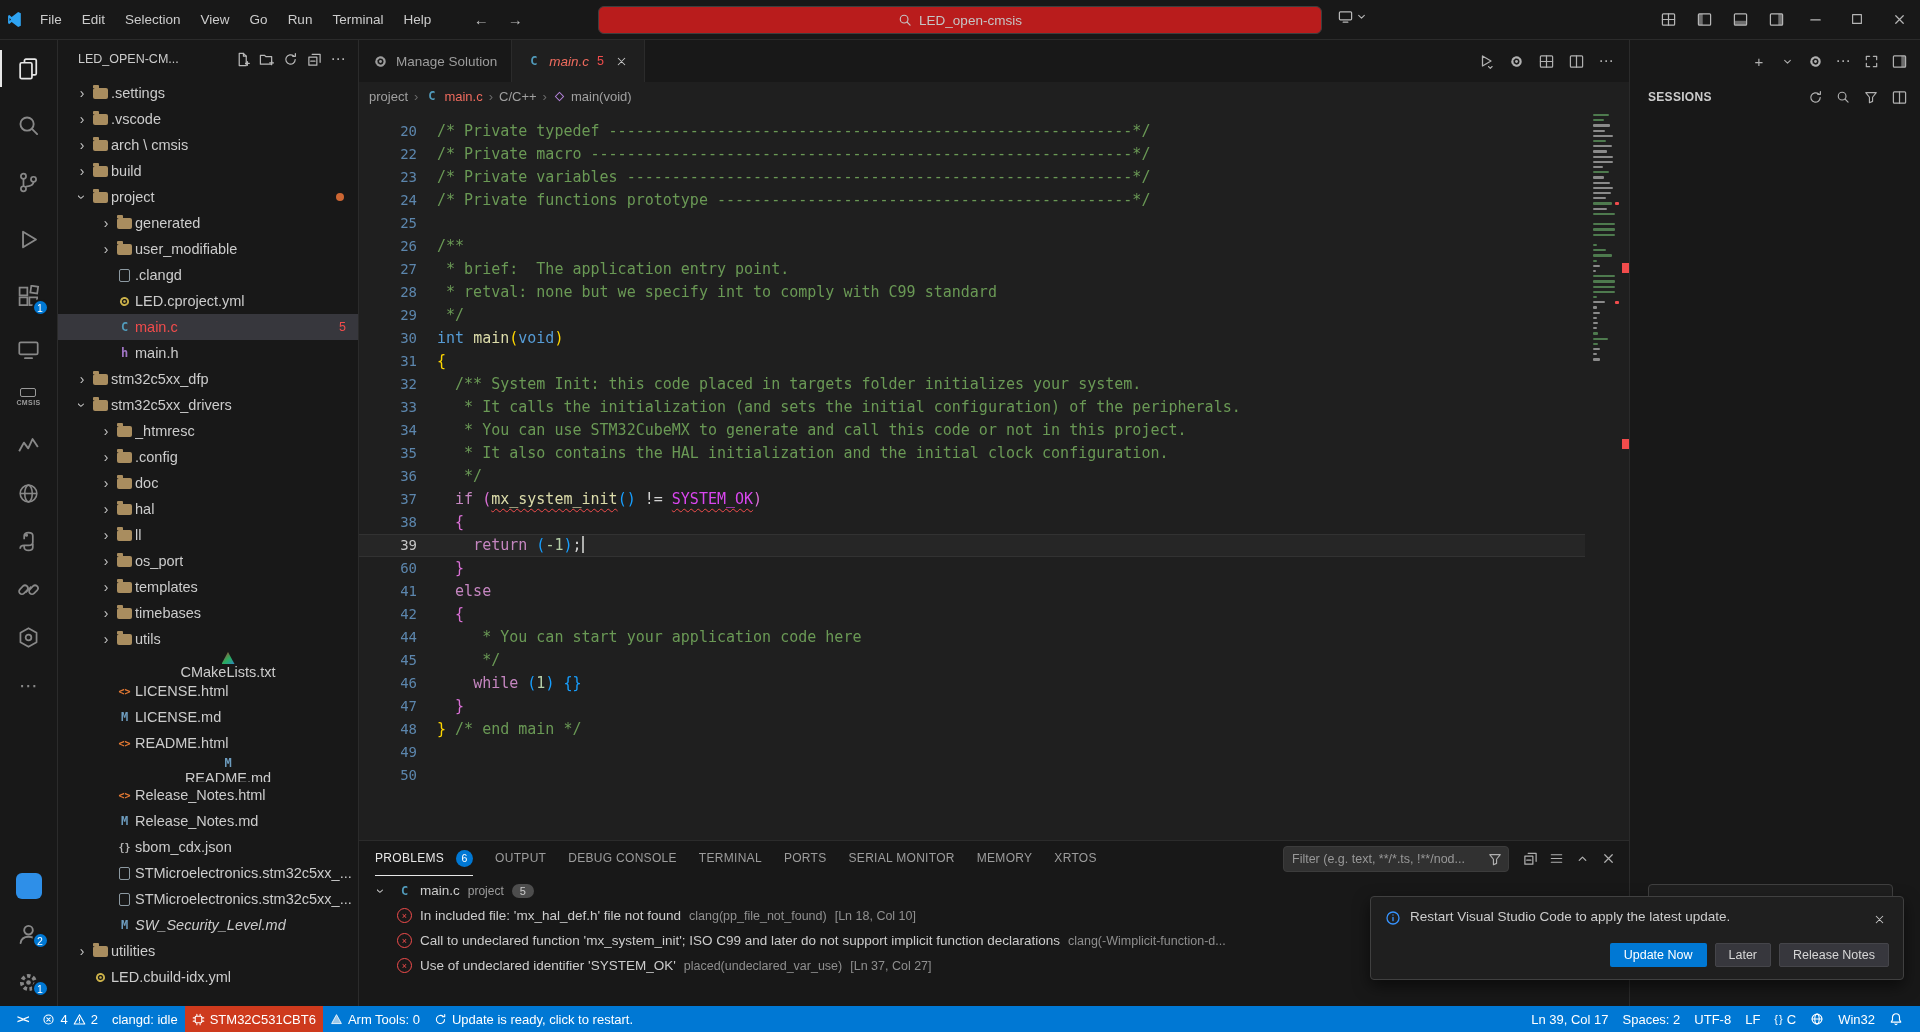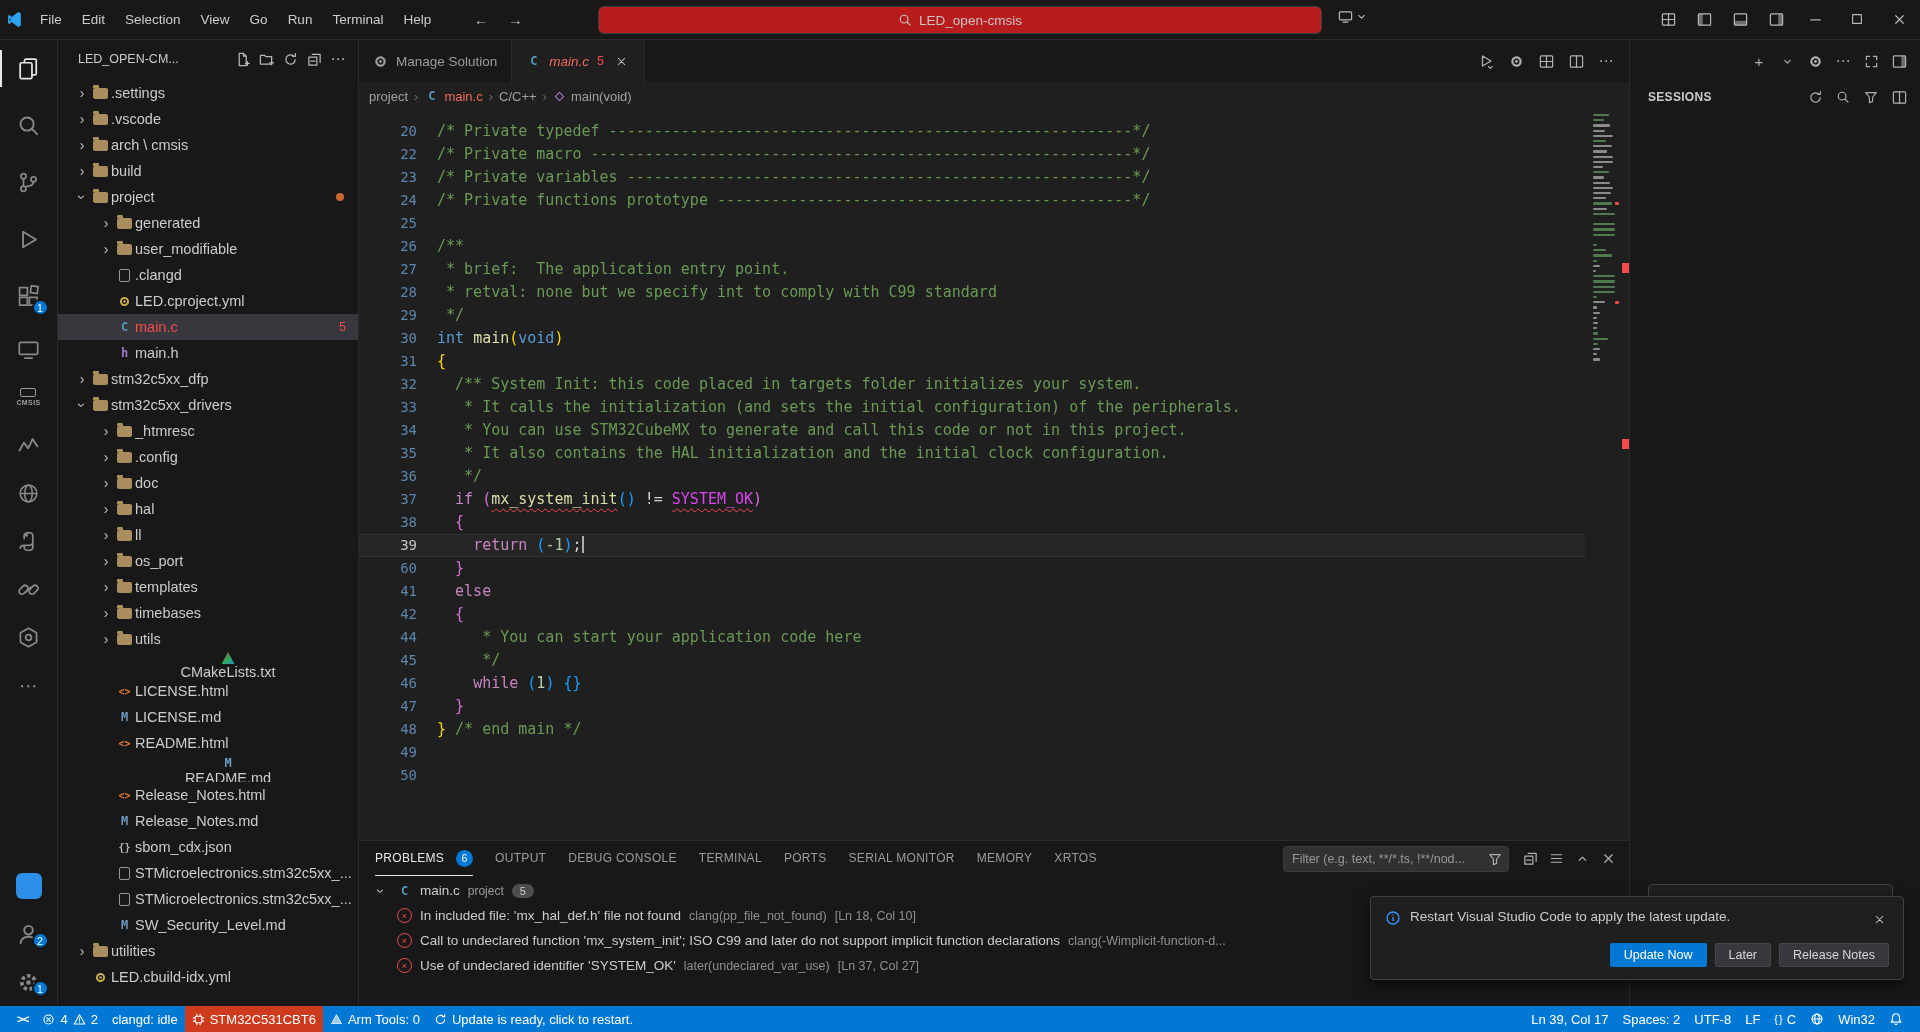--- a/index.html
+++ b/index.html
@@ -585,21 +585,21 @@
           </span>
           <span class="tlabel">STMicroelectronics.stm32c5xx_...</span>
         </div>
         <div class="trow" style="padding-left: 40px;">
           <span class="chev"></span>
           <span class="ticon">
             <span class="gfile"></span>
           </span>
           <span class="tlabel">STMicroelectronics.stm32c5xx_...</span>
         </div>
-        <div class="trow" style="padding-left: 40px;">
+        <div class="trow" style="padding-left: 40px; font-style: italic;">
           <span class="chev"></span>
           <span class="ticon">
             <span class="gtxt gm"></span>
           </span>
           <span class="tlabel">SW_Security_Level.md</span>
         </div>
         <div class="trow" style="padding-left: 16px;">
           <span class="chev">›</span>
           <span class="ticon">
             <span class="fold"></span>
@@ -856,21 +856,21 @@
               <span class="ploc">[Ln 18, Col 10]</span>
             </div>
             <div class="prow pitem">
               <span class="errico">×</span>
               <span>Call to undeclared function 'mx_system_init'; ISO C99 and later do not support implicit function declarations</span>
               <span class="psrc">clang(-Wimplicit-function-d...</span>
             </div>
             <div class="prow pitem">
               <span class="errico">×</span>
               <span>Use of undeclared identifier 'SYSTEM_OK'</span>
-              <span class="psrc">later(undeclared_var_use)</span>
+              <span class="psrc">placed(undeclared_var_use)</span>
               <span class="ploc">[Ln 37, Col 27]</span>
             </div>
           </div>
       </div>
     </div>
   </div>
 
   <div class="rightbar">
     <div class="rb-toolbar">
         <span class="icon-btn ">+</span>

